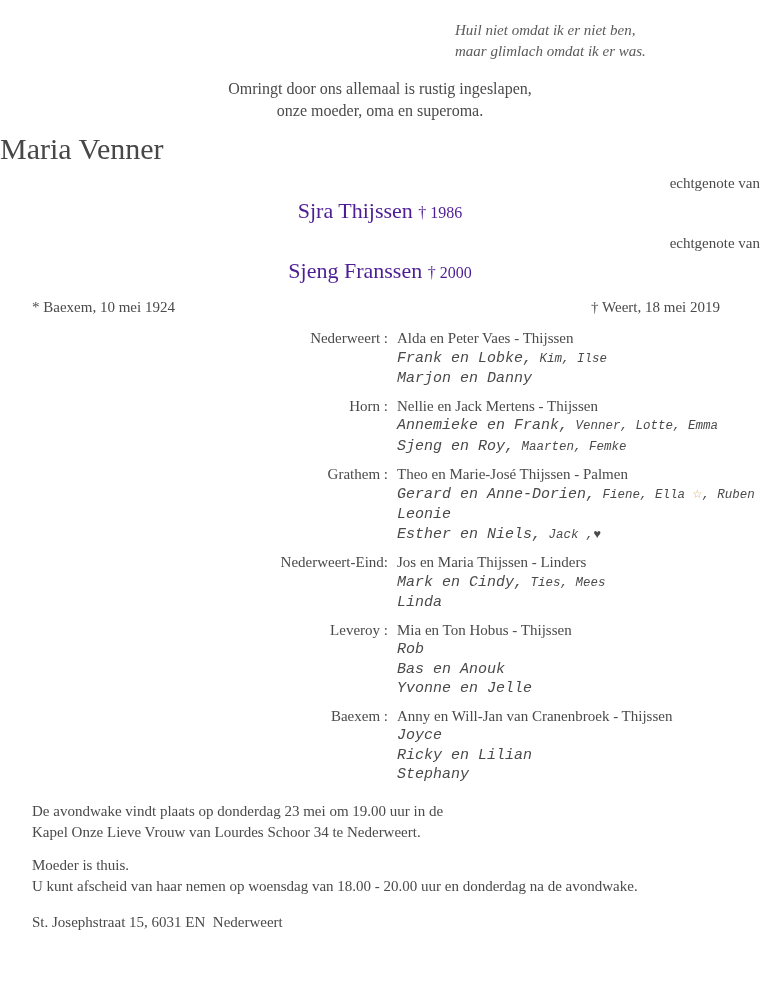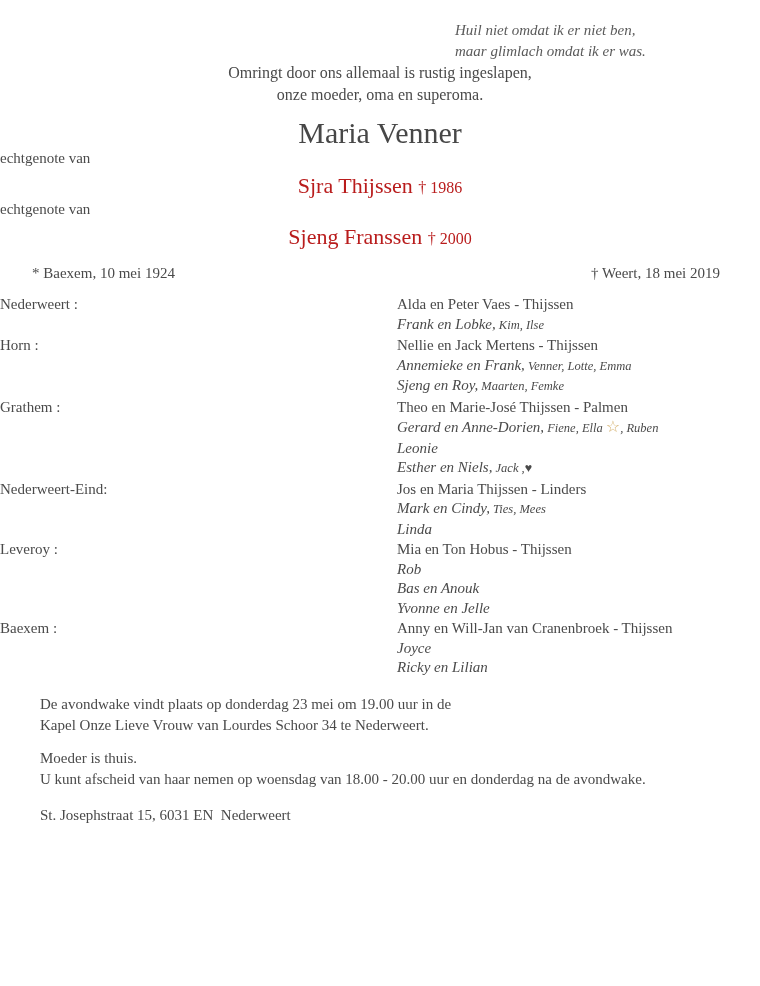--- a/index.html
+++ b/index.html
@@ -12,72 +12,72 @@
     overflow:hidden;
   }
   .quote {
     margin:20px 9px 0 455px;
     font-style:italic;
     font-size:15px;
     line-height:21px;
     color:#5a5a5a;
   }
   .intro {
-    margin-top:0;
+    margin-top:16px;
     text-align:center;
     font-size:16px;
     line-height:22px;
   }
   .deceased-name {
     margin-top:10px;
-    text-align:center;
     font-size:30px;
     line-height:34px;
     color:#474747;
   }
   .spouse-label {
-    text-align:left;
+    margin-top:9px;
+    text-align:right;
     font-size:15px;
   }
   .spouse-name {
     margin-top:6px;
     text-align:center;
     font-size:22px;
     line-height:26px;
-    color:#b91c1c;
+    color:#4c1d95;
   }
   .spouse-name .death-year { font-size:16px; }
   .dates-row {
     display:flex;
     justify-content:space-between;
     margin:13px 40px 0 32px;
     font-size:15px;
   }
   .family-list {
     margin-top:13px;
     font-size:15px;
     line-height:19.5px;
   }
   .fam-row {
     display:grid;
     grid-template-columns:388px 1fr;
     column-gap:9px;
   }
-  .fam-row + .fam-row { margin-top:1px; }
-  .fam-label { white-space:nowrap; }
+  .fam-row + .fam-row { margin-top:8px; }
+  .fam-label { text-align:right; white-space:nowrap; }
   .fam-content { text-align:left; }
-  .child { font-style:italic; }
+  .child { font-style:italic;font-family:Liberation Mono, monospace; }
   .ck { font-size:12.5px; }
   .star { color:#d4af6a; font-style:normal; font-size:16px; }
   .announcements {
     margin:16px 40px 0 32px;
     font-size:15px;
     line-height:21.5px;
   }
-  .para { white-space:pre-line; margin:0 0 11px 8px; }
+  .para { white-space:pre-line; margin:0 0 11px 0; }
   .para:last-child { margin-bottom:0; }
   .address { margin-top:14px; }
 </style>
 </head>
 <body>
 
 <div class="page">
 
   <div class="quote">
     <div>Huil niet omdat ik er niet ben,</div>
@@ -108,20 +108,21 @@
     <span>† Weert, 18 mei 2019</span>
   </div>
 
   <div class="family-list">
 
     <div class="fam-row">
       <div class="fam-label">Nederweert :</div>
       <div class="fam-content">
         <div class="head">Alda en Peter Vaes - Thijssen</div>
         <div class="child"><span class="cm">Frank en Lobke,</span><span class="ck"> Kim, Ilse</span></div>
+        <div class="child"><span class="cm">Marjon en Danny</span></div>
       </div>
     </div>
 
     <div class="fam-row">
       <div class="fam-label">Horn :</div>
       <div class="fam-content">
         <div class="head">Nellie en Jack Mertens - Thijssen</div>
         <div class="child"><span class="cm">Annemieke en Frank,</span><span class="ck"> Venner, Lotte, Emma</span></div>
         <div class="child"><span class="cm">Sjeng en Roy,</span><span class="ck"> Maarten, Femke</span></div>
       </div>
@@ -155,20 +156,21 @@
         <div class="child"><span class="cm">Yvonne en Jelle</span></div>
       </div>
     </div>
 
     <div class="fam-row">
       <div class="fam-label">Baexem :</div>
       <div class="fam-content">
         <div class="head">Anny en Will-Jan van Cranenbroek - Thijssen</div>
         <div class="child"><span class="cm">Joyce</span></div>
         <div class="child"><span class="cm">Ricky en Lilian</span></div>
+        <div class="child"><span class="cm">Stephany</span></div>
       </div>
     </div>
 
   </div>
 
   <div class="announcements">
     <p class="para">De avondwake vindt plaats op donderdag 23 mei om 19.00 uur in de
 Kapel Onze Lieve Vrouw van Lourdes Schoor 34 te Nederweert.</p>
     <p class="para">Moeder is thuis.
 U kunt afscheid van haar nemen op woensdag van 18.00 - 20.00 uur en donderdag na de avondwake.</p>

